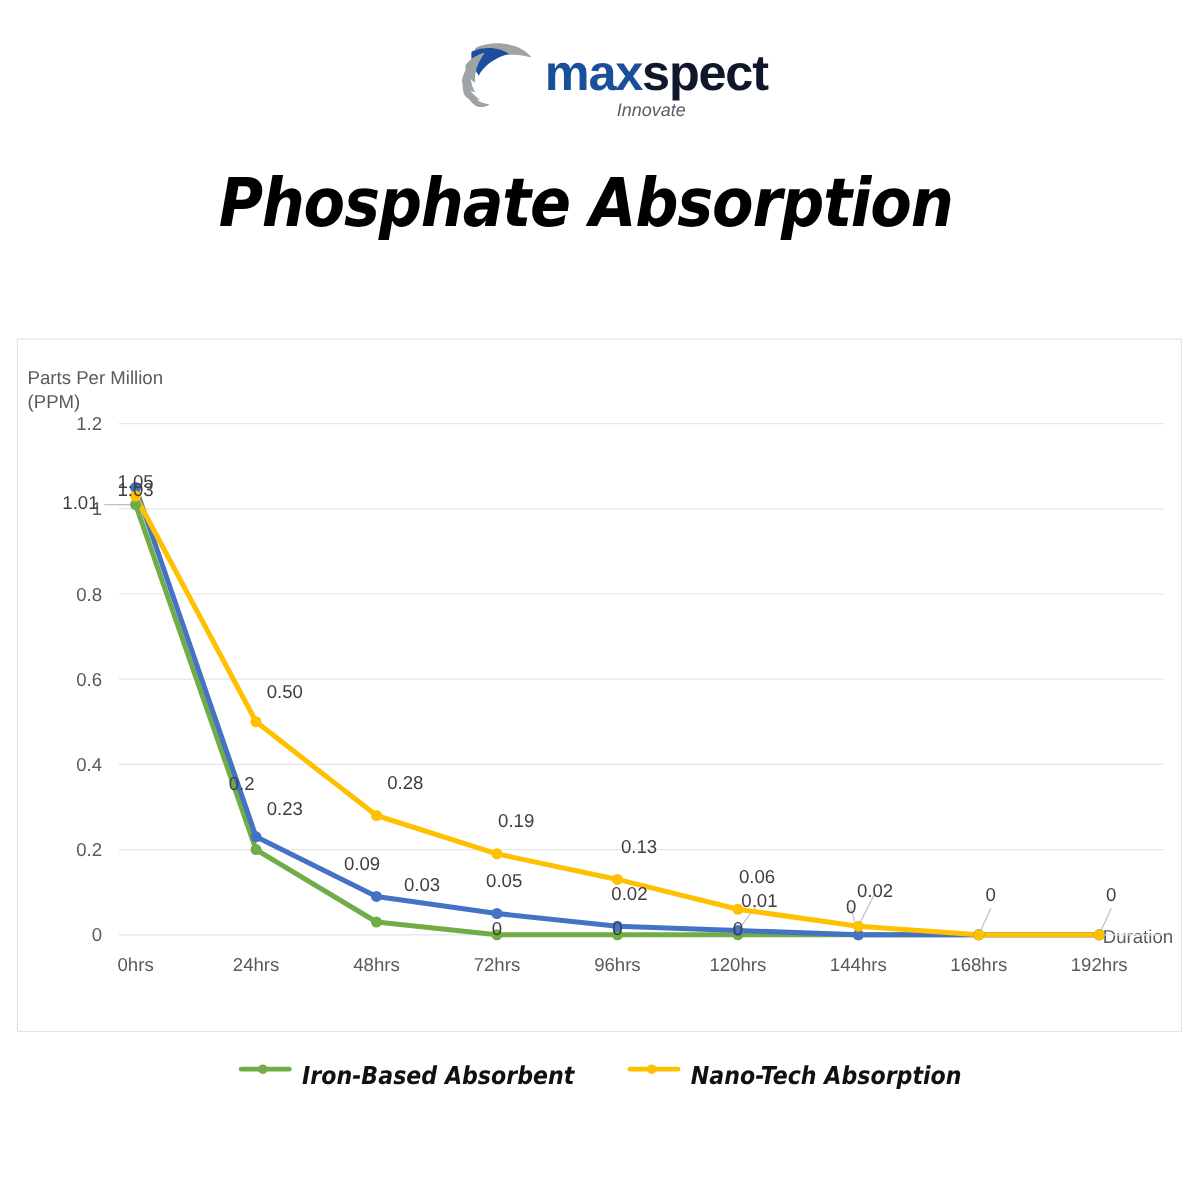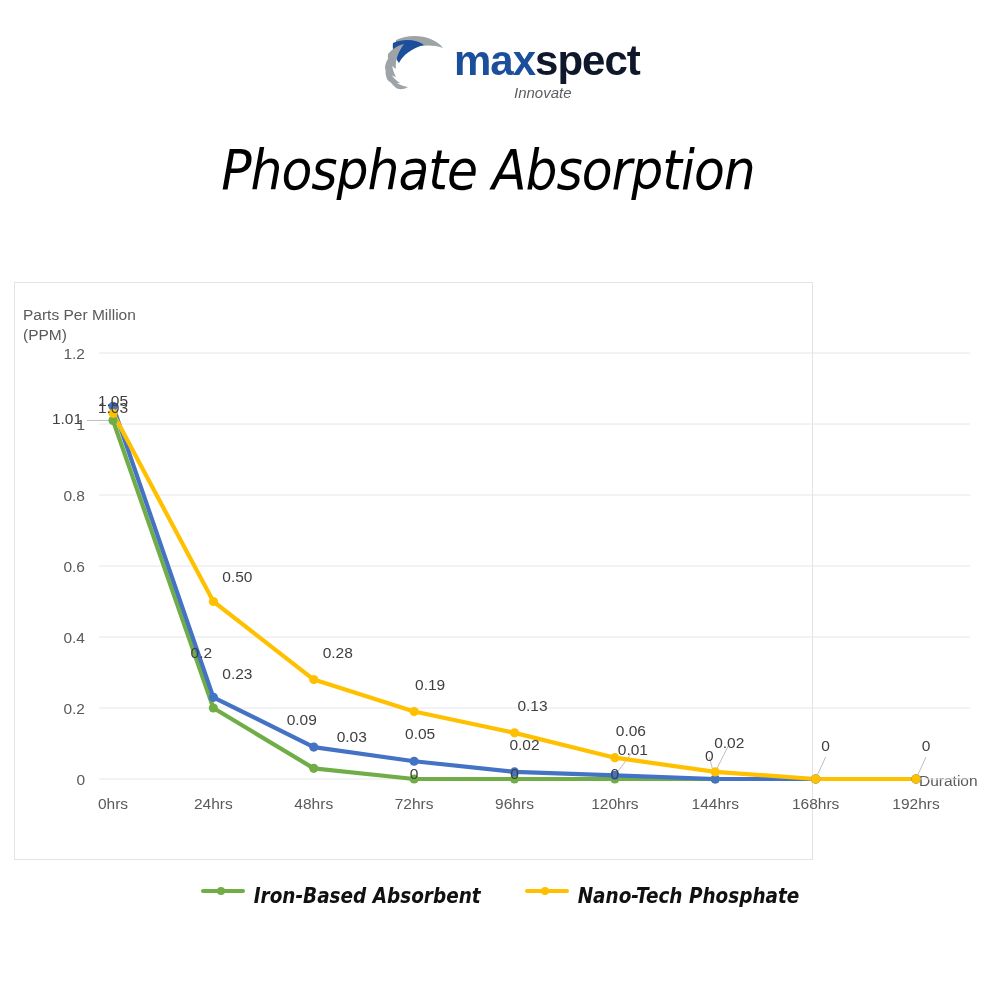--- a/index.html
+++ b/index.html
@@ -54,33 +54,33 @@
   }
 
   
   #chart-title {
     position: absolute;
     left: 0; top: 133px;
     width: 976px;
     text-align: center;
     font-family: "DejaVu Sans Condensed", "Liberation Sans Narrow", "Liberation Sans", sans-serif;
     font-size: 56px;
-    font-weight: normal;
+    font-weight: bold;
     font-style: italic;
     color: #000000;
     line-height: 1.32;
     letter-spacing: -1px;
   }
   #chart-title .tl { display: block; }
 
   
   #chart-frame {
     position: absolute;
     left: 14px;  top: 282px;
-    width: 799px; height: 578px;
+    width: 971px; height: 578px;
     border: 1px solid #e3e3e3;
     box-sizing: border-box;
     background: #ffffff;
     text-align: right;
   }
 
   #plot-svg {
     position: absolute;
     left: 0; top: 0;
     width: 971px; height: 578px;
@@ -289,15 +289,15 @@
       <span class="ls-line" style="background:#70AD47"></span>
         <span class="ls-dot" style="background:#70AD47"></span>
     </span>
     <span class="legend-label">Iron-Based Absorbent</span>
   </div>
   <div class="legend-item">
     <span class="legend-swatch">
       <span class="ls-line" style="background:#FFC000"></span>
         <span class="ls-dot" style="background:#FFC000"></span>
     </span>
-    <span class="legend-label">Nano-Tech Phosphate</span>
+    <span class="legend-label">Nano-Tech Absorption</span>
   </div>
 </div>
 
 </body></html>

